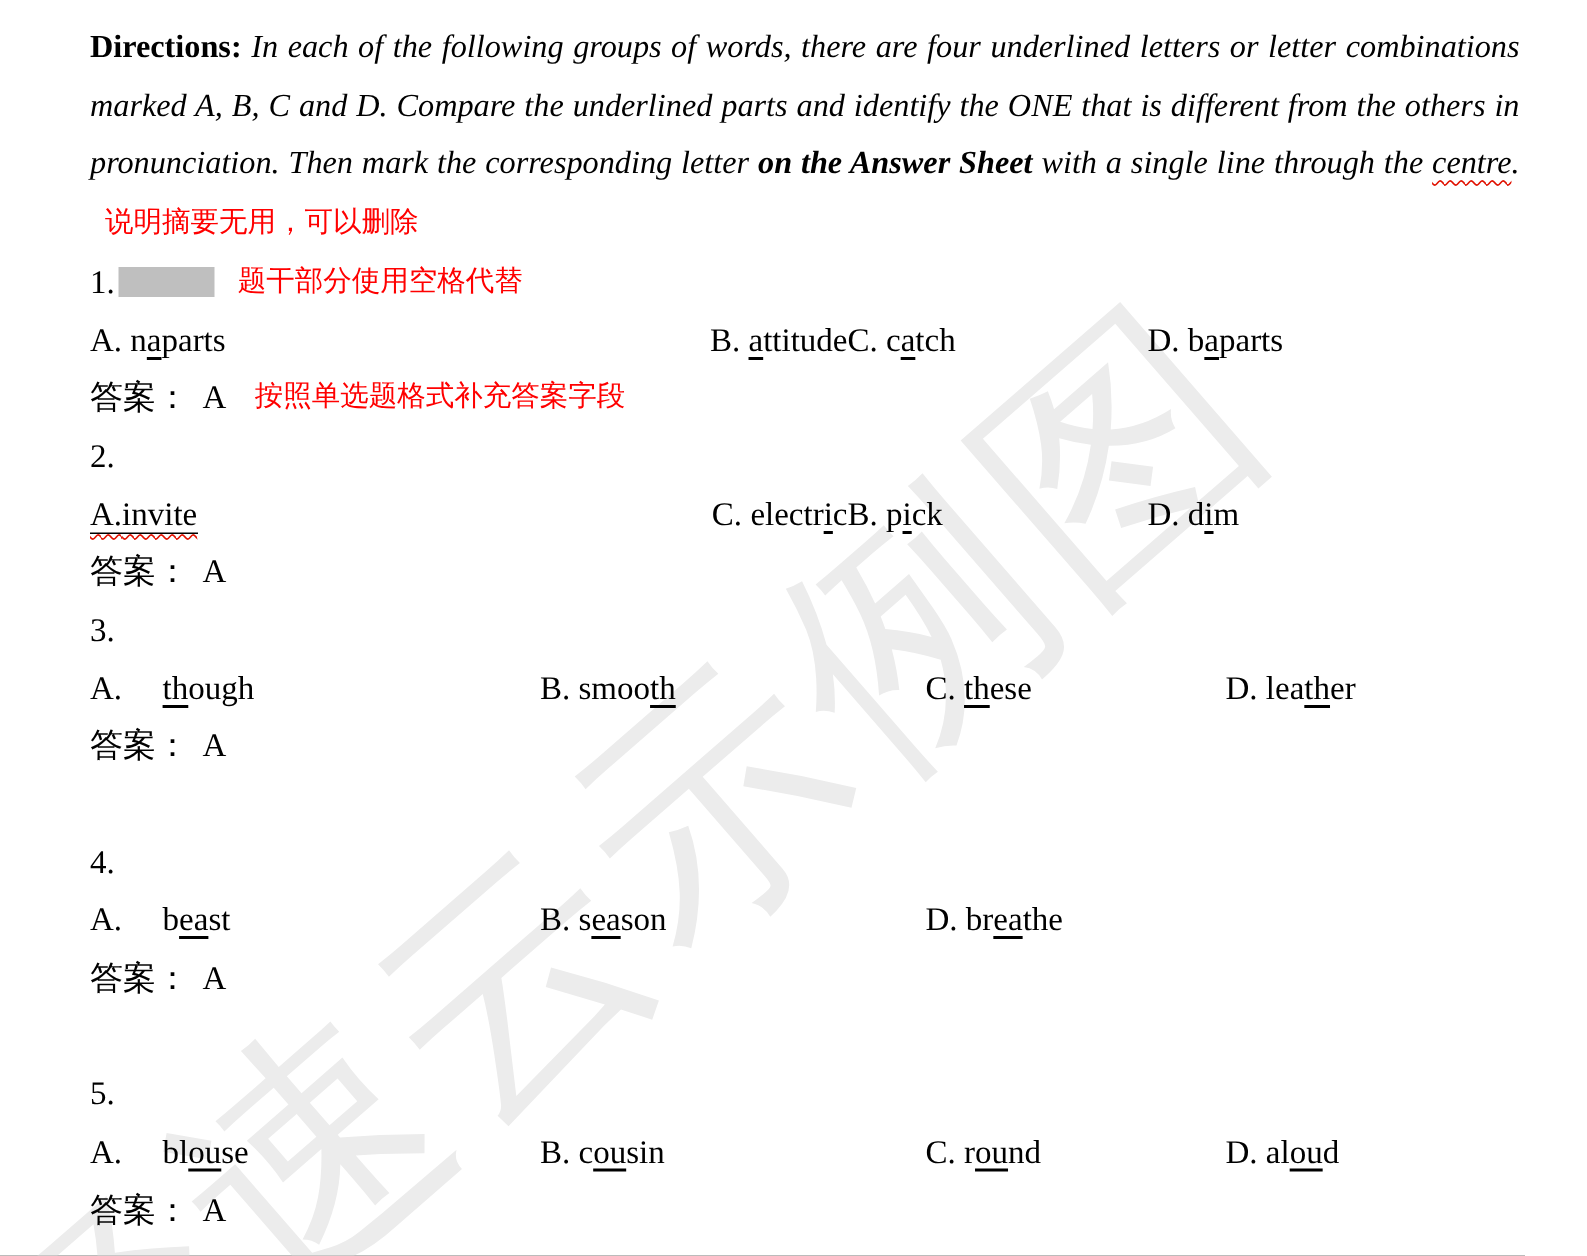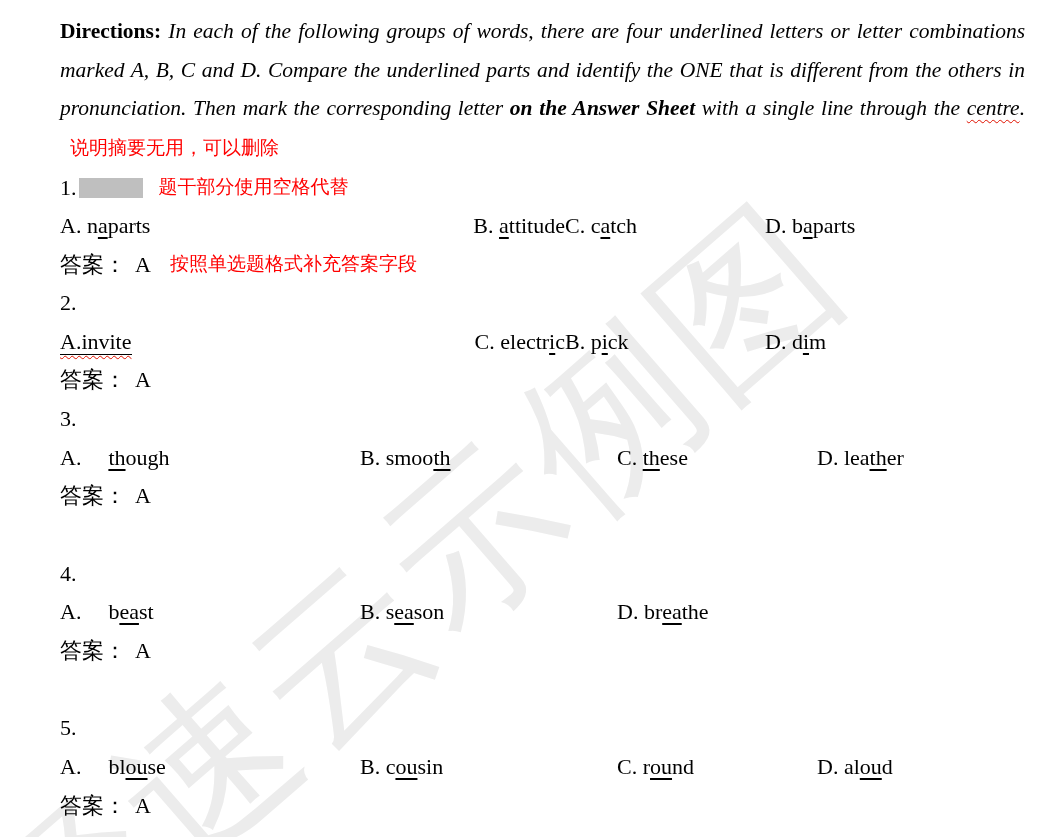--- a/index.html
+++ b/index.html
@@ -8,21 +8,21 @@
     overflow:hidden;font-family:"Liberation Serif","DejaVu Serif",serif;color:#000;
   }
   
   .watermark{
     position:absolute;left:85px;top:800px;
     transform:rotate(-41deg);transform-origin:0 100%;
     font-size:172px;letter-spacing:6px;white-space:nowrap;
     color:var(--wm,#ececec);z-index:0;user-select:none;
     font-family:"DejaVu Serif",serif;
   }
-  .content{position:absolute;left:60px;top:12px;right:33px;z-index:1;}
+  .content{position:absolute;left:60px;top:12px;right:45px;z-index:1;}
   
   .directions{
     margin:0;font-size:21.5px;line-height:38.7px;text-align:justify;
   }
   .directions .it{font-style:italic;}
   .directions .bold{font-weight:bold;}
   .squiggle{
     text-decoration:underline wavy var(--squig,#e01000);
     text-decoration-thickness:1px;text-underline-offset:4px;
   }

